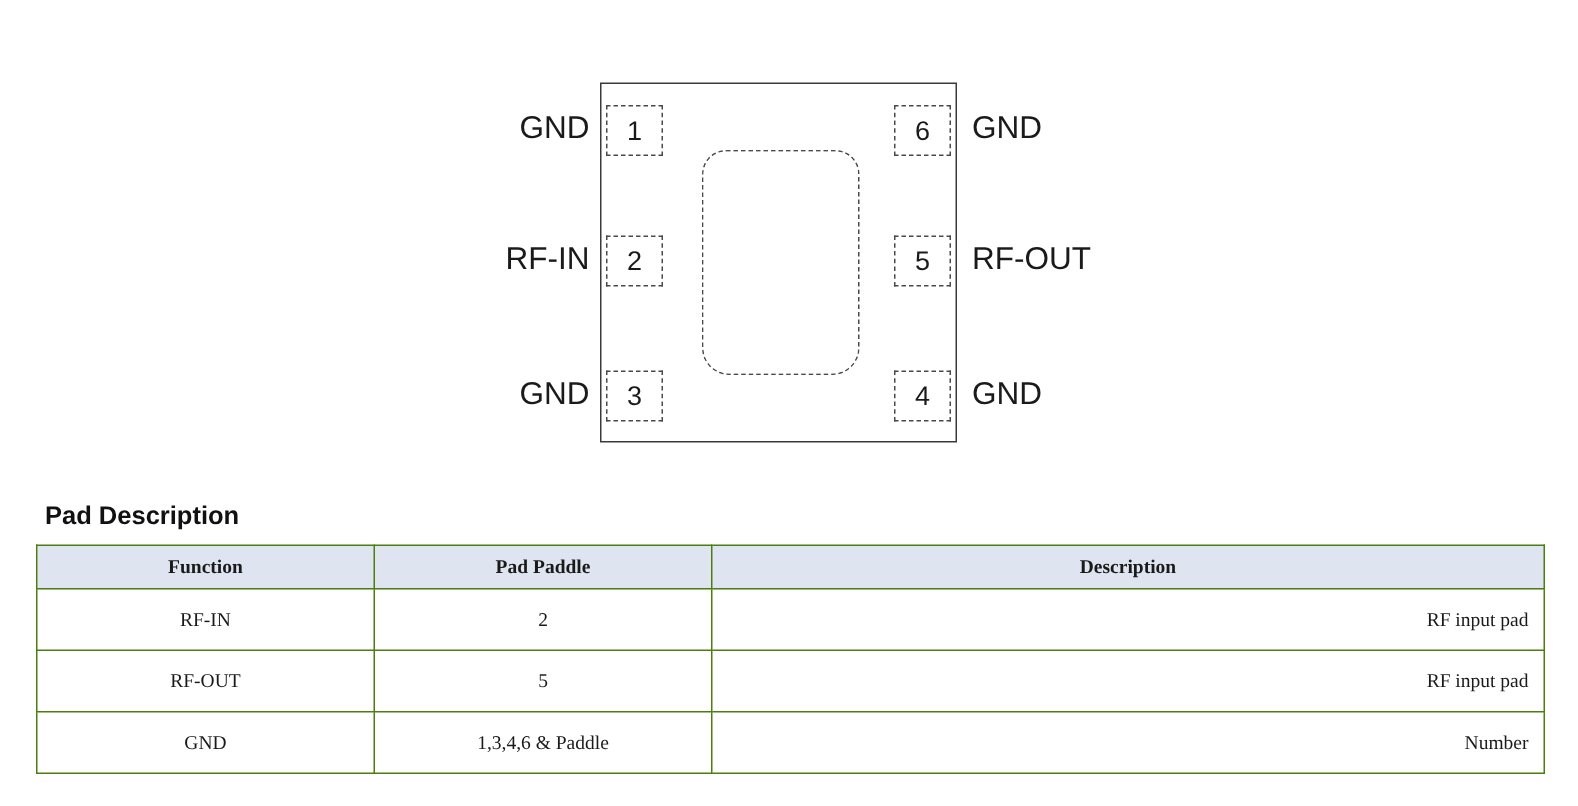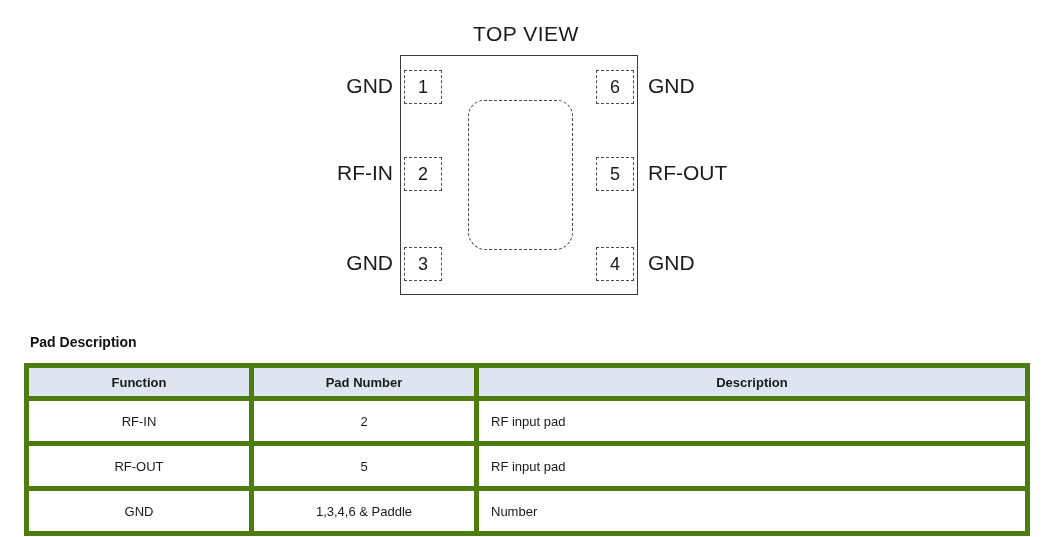--- a/index.html
+++ b/index.html
@@ -100,66 +100,66 @@
   .pad-label.row3  { top: 251px; }
   .pad-label.left.row1 { right: 0; left: 0; width: 393px; }
   .pad-label.left.row2 { right: 0; left: 0; width: 393px; }
   .pad-label.left.row3 { right: 0; left: 0; width: 393px; }
 
   
   .section-title {
     position: absolute;
     left: 30px;
     top: 334px;
-    font-size: 14px;
+    font-size: 17px;
     font-weight: bold;
     color: #111111;
   }
   .table-wrap {
     position: absolute;
     left: 24px;
     top: 363px;
     width: 1006px;
   }
   table.pad-table {
     border-collapse: collapse;
     width: 100%;
     font-size: 13px;
   }
   table.pad-table th,
   table.pad-table td {
-    border: 5px solid #4d7c0f;
+    border: 1px solid #4d7c0f;
     height: 40px;
     padding: 0 10px;
     color: #1a1a1a;
+    font-family: Liberation Serif, serif;
   }
   table.pad-table thead th {
     background: #dfe5f0;
     font-weight: bold;
     text-align: center;
     font-size: 13px;
     height: 28px;
   }
   table.pad-table td.c-func,
   table.pad-table td.c-num {
     text-align: center;
   }
   table.pad-table td.c-desc {
-    text-align: left;
+    text-align: right;
     padding-left: 12px;
   }
   .col-func { width: 225px; }
   .col-num  { width: 225px; }
 </style>
 </head>
 <body>
 
 <div class="diagram-area">
 
-  <div class="diagram-title">TOP VIEW</div>
 
   <div class="package-body"></div>
   <div class="paddle"></div>
 
   <div class="pad left row1">1</div>
   <div class="pad left row2">2</div>
   <div class="pad left row3">3</div>
 
   <div class="pad right row1">6</div>
   <div class="pad right row2">5</div>
@@ -179,21 +179,21 @@
 <div class="table-wrap">
   <table class="pad-table">
     <colgroup>
       <col class="col-func">
       <col class="col-num">
       <col>
     </colgroup>
     <thead>
       <tr>
         <th>Function</th>
-        <th>Pad Number</th>
+        <th>Pad Paddle</th>
         <th>Description</th>
       </tr>
     </thead>
     <tbody>
       <tr>
         <td class="c-func">RF-IN</td>
         <td class="c-num">2</td>
         <td class="c-desc">RF input pad</td>
       </tr>
       <tr>

